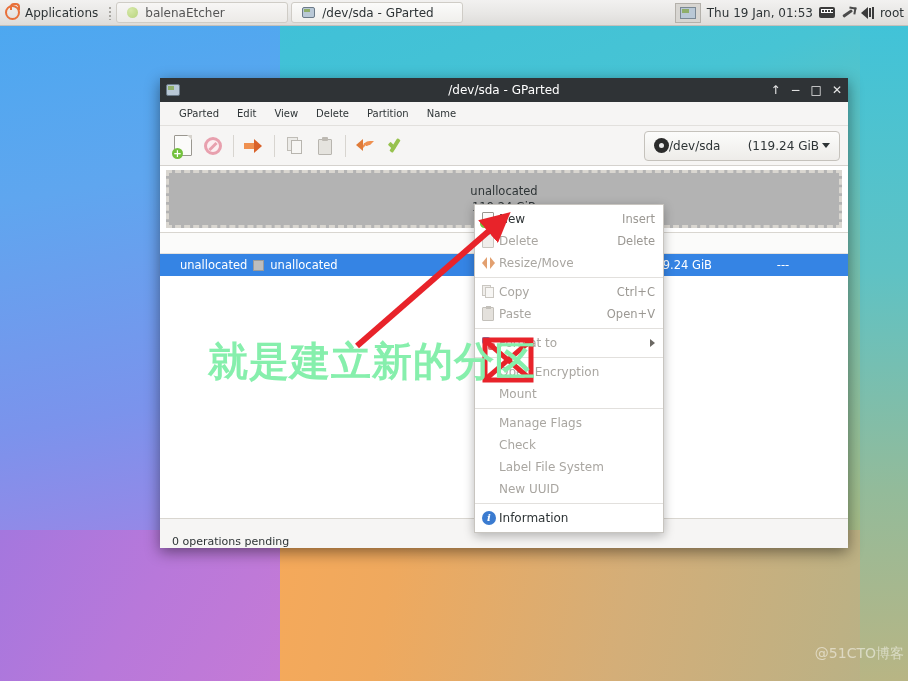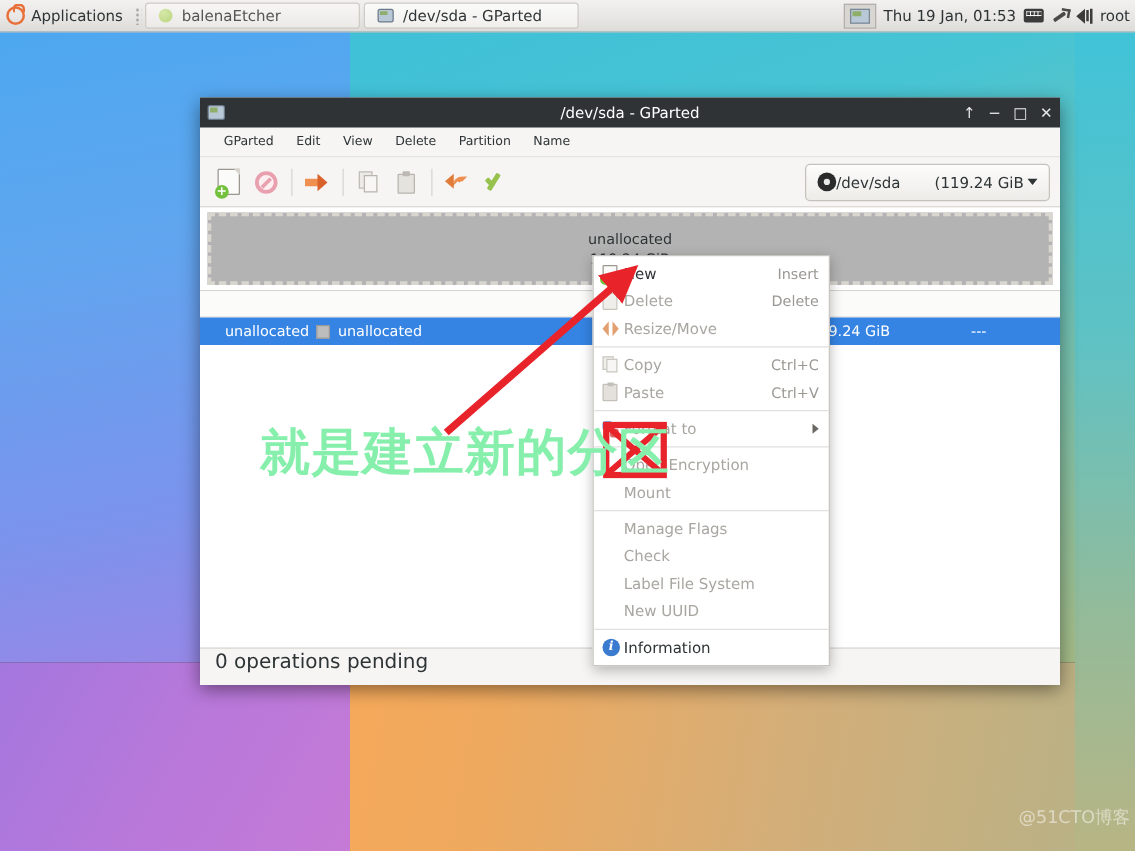--- a/index.html
+++ b/index.html
@@ -569,23 +569,23 @@
     box-sizing: border-box;
     flex: 0 0 auto;
   }
 
   
   .statusbar {
     height: 30px;
     background: #f6f5f4;
     border-top: 1px solid #d9d6d0;
     display: flex;
-    align-items: flex-start;
+    align-items: flex-end;
     padding-left: 12px;
-    font-size: 16px;
+    font-size: 11px;
     color: #2e3436;
     box-sizing: border-box;
   }
 
   
   #context-menu {
     position: absolute;
     left: 474px; top: 204px;
     width: 190px;
     background: #ffffff;
@@ -934,21 +934,21 @@
         <span class="m-copy"></span>
       </span>
     <span class="ctx-label">Copy</span>
     <span class="ctx-accel">Ctrl+C</span>
   </div>
   <div class="ctx-item disabled">
     <span class="ctx-ico">
         <span class="m-paste"></span>
       </span>
     <span class="ctx-label">Paste</span>
-    <span class="ctx-accel">Ctrl+V</span>
+    <span class="ctx-accel">Open+V</span>
   </div>
   <div class="ctx-sep"></div>
   <div class="ctx-item disabled">
     <span class="ctx-ico">
         <span class="m-format"></span>
       </span>
     <span class="ctx-label">Format to</span>
     <span class="ctx-arrow"></span>
   </div>
   <div class="ctx-sep"></div>

